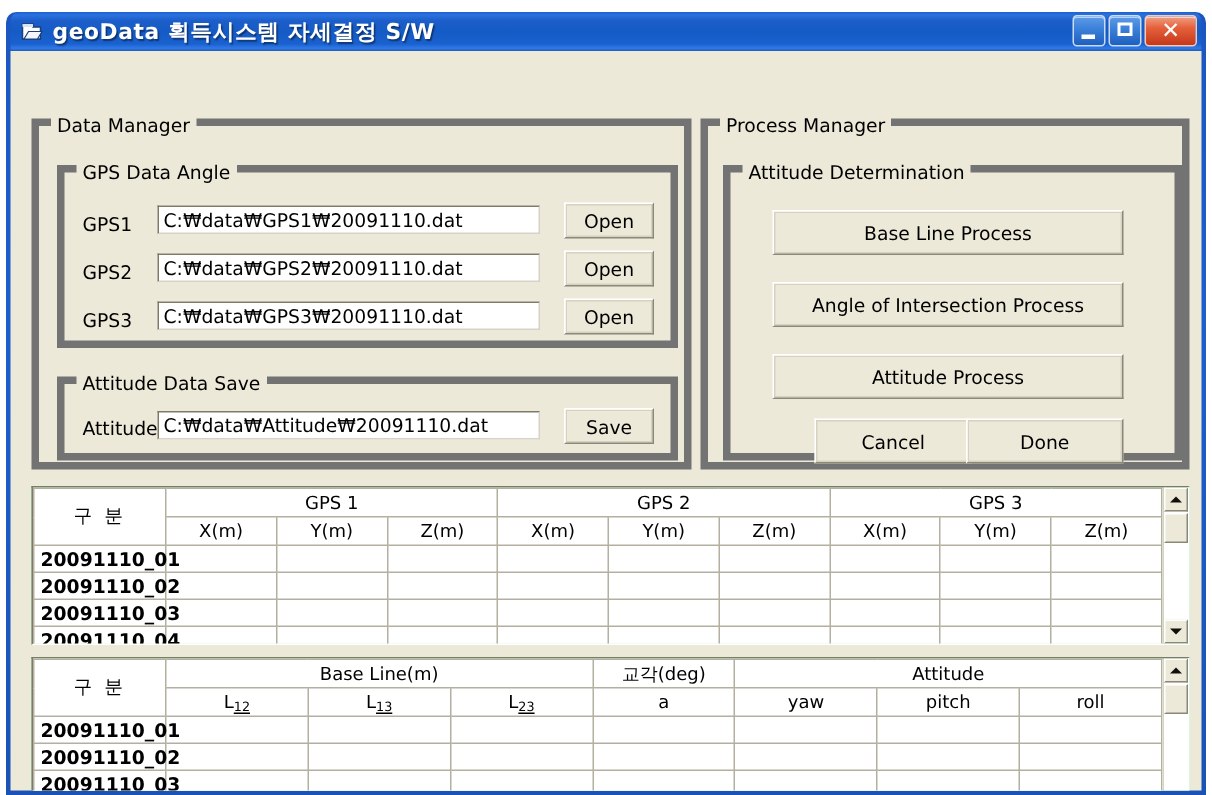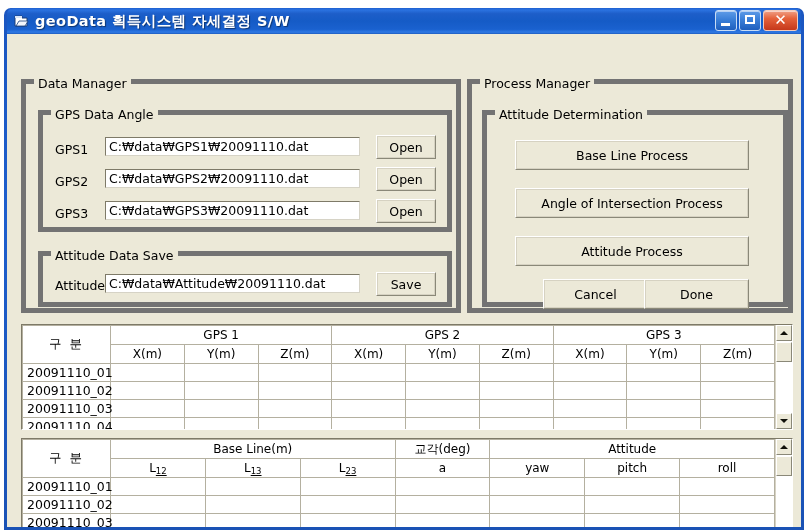--- a/index.html
+++ b/index.html
@@ -217,20 +217,21 @@
   table.grid th.rowhdr {
     width: 88px;
     font-size: 12.5px;
     letter-spacing: 2px;
   }
   table.grid td.rowlabel {
     text-align: right;
     padding-left: 4px;
     font-size: 12.5px;
     height: 17px;
+    font-weight: bold;
   }
   table.grid td.cell { height: 17px; }
   table.grid th sub {
     font-size: 8.5px;
     vertical-align: baseline;
     position: relative;
     top: 2px;
     text-decoration: underline;
   }
 

